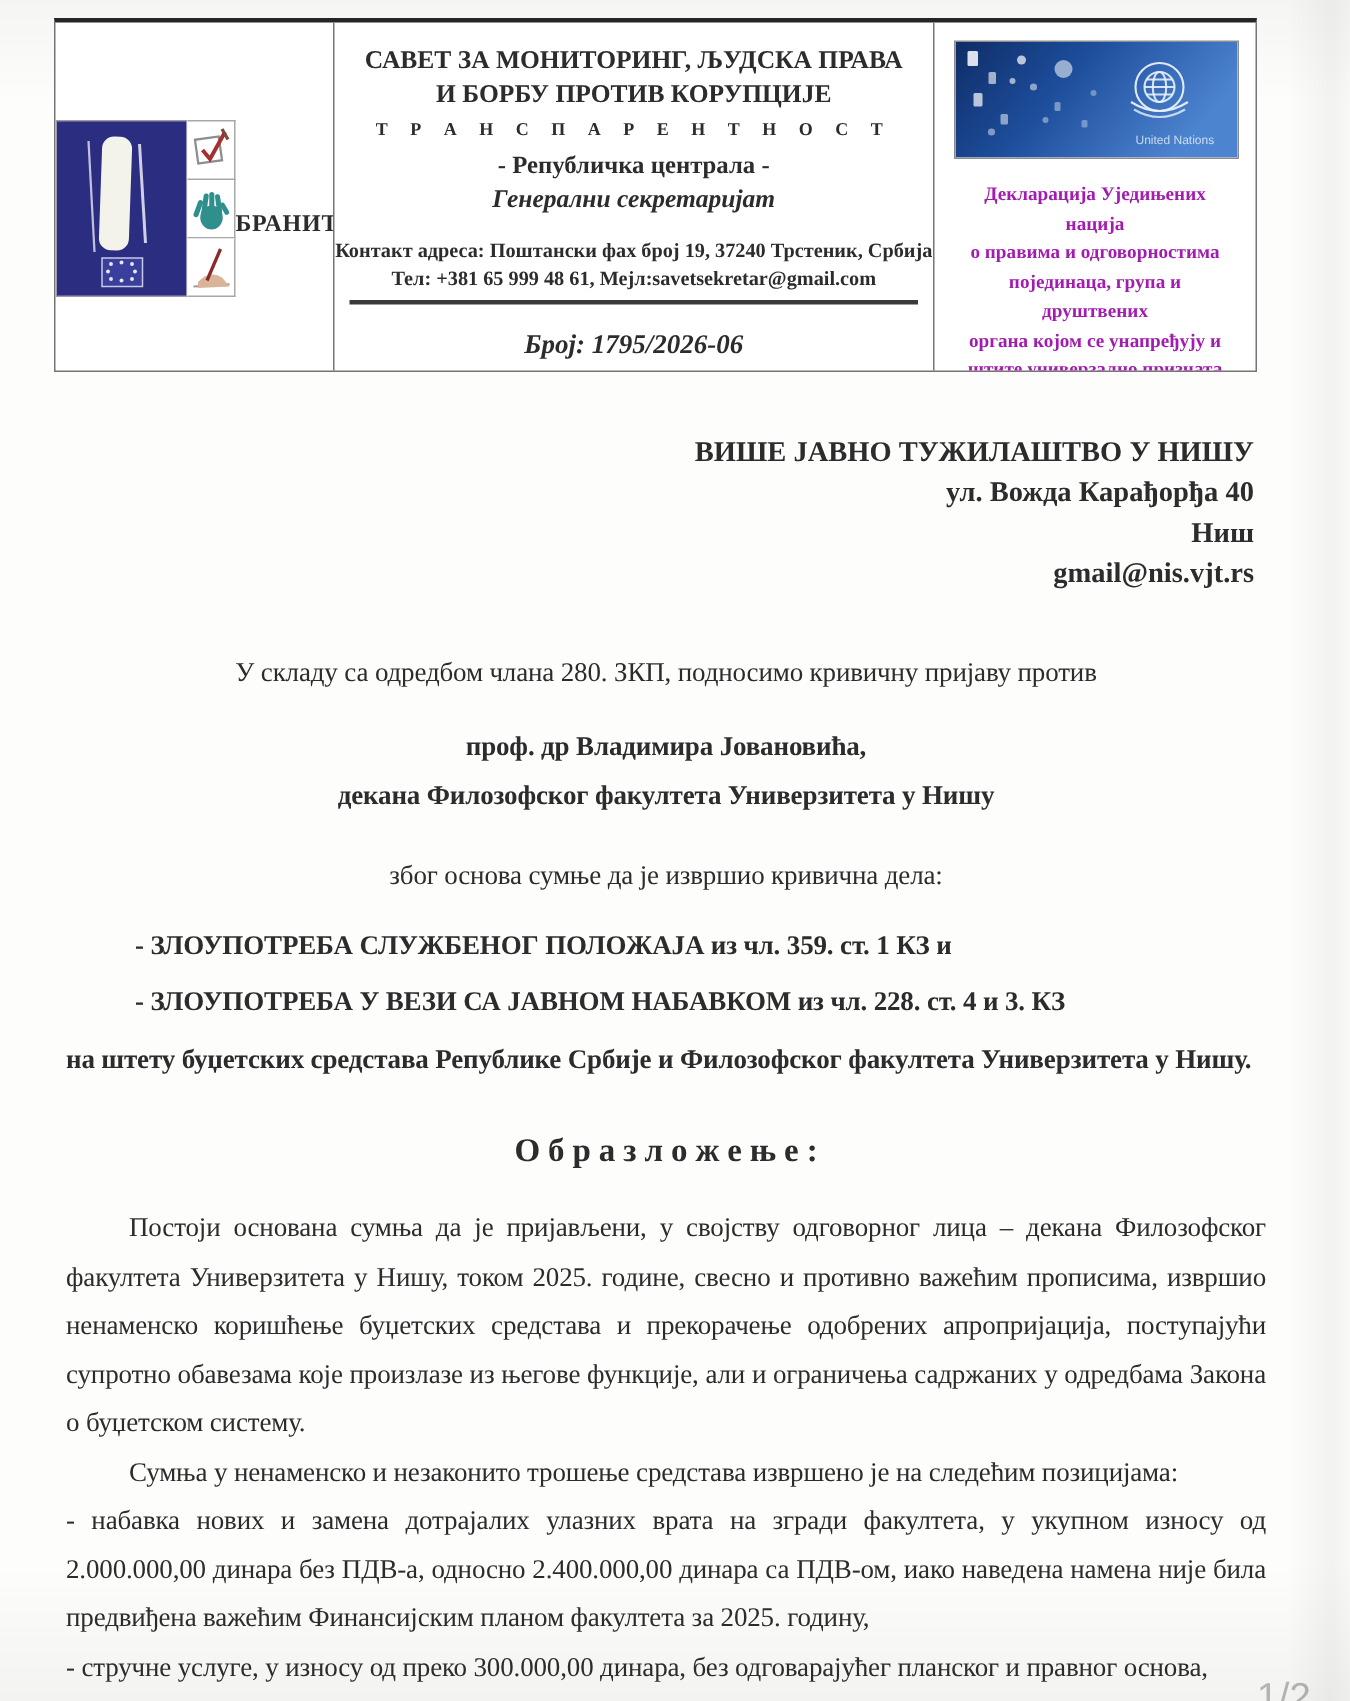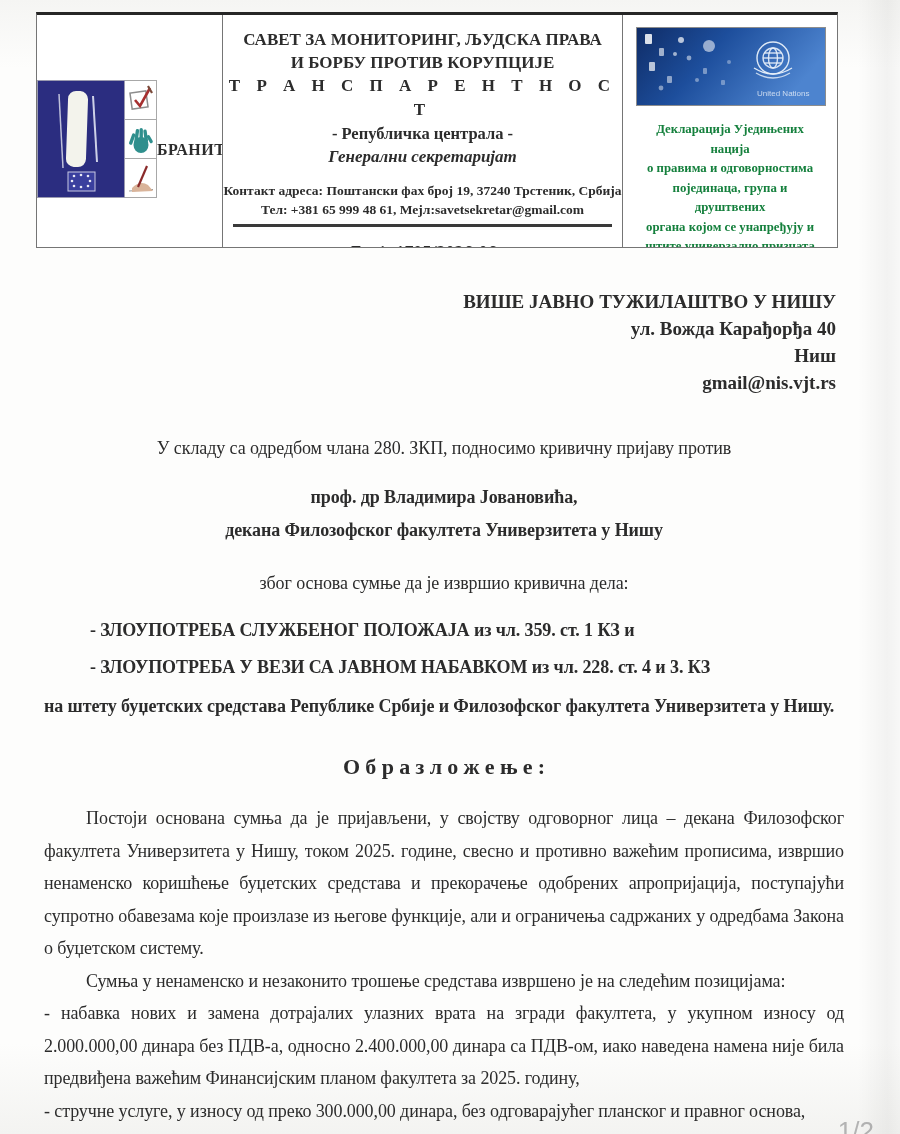--- a/index.html
+++ b/index.html
@@ -33,32 +33,32 @@
   .logo-thumb { flex:1; border:1px solid #a8a8a8; border-left:none; background:#fff;
                 display:flex; align-items:center; justify-content:center; }
   .logo-thumb + .logo-thumb { border-top:none; }
   .org-name { text-align:center; font-weight:bold; font-size:16px; letter-spacing:0.5px; }
   .org-name-1 { margin-top:22px; }
   .org-name-2 { margin-top:16px; }
 
   
   .cell-center { text-align:center; padding-top:13px; }
   .title-line { font-weight:bold; font-size:17px; line-height:23px; }
-  .title-spaced { font-weight:bold; font-size:17px; letter-spacing:6px; line-height:24px; }
+  .title-spaced { font-weight:bold; font-size:12px; letter-spacing:6px; line-height:24px; }
   .subtitle-1 { font-weight:bold; font-size:16.5px; line-height:23px; }
   .subtitle-2 { font-weight:bold; font-style:italic; font-size:17px; line-height:23px; }
   .contact { font-weight:bold; font-size:13.5px; line-height:19px; margin-top:13px; }
   .center-rule { border-bottom:3px solid #3a3a3a; margin:5px 10px 0 10px; }
   .doc-meta { font-weight:bold; font-style:italic; font-size:18px; line-height:24px; }
   .doc-number { margin-top:14px; }
 
   
   .cell-right { padding:12px 13px 0 13px; }
   .un-photo { display:block; width:188px; height:77px; border:1px solid #8d8d8d; }
-  .decl { margin-top:14px; font-weight:bold; font-size:12.8px; line-height:19.5px; text-align:center; color:#15803d; }
+  .decl { margin-top:14px; font-weight:bold; font-size:12.8px; line-height:19.5px; text-align:center; color:#a21caf; }
   .decl span { display:block; }
 
   
   .addressee { margin:44px 64px 0 0; text-align:right; font-weight:bold; font-size:19px; line-height:27px; }
   .body-text { margin:0 56px 0 44px; font-size:18px; letter-spacing:-0.1px; }
   .intro { text-align:center; margin-top:42px; }
   .accused { text-align:center; font-weight:bold; margin-top:22px; line-height:33px; }
   .suspicion { text-align:center; margin-top:26px; }
   .crimes { margin-top:26px; padding-left:46px; font-weight:bold; font-size:18px; }
   .crime-item { margin-bottom:17px; line-height:20px; }

